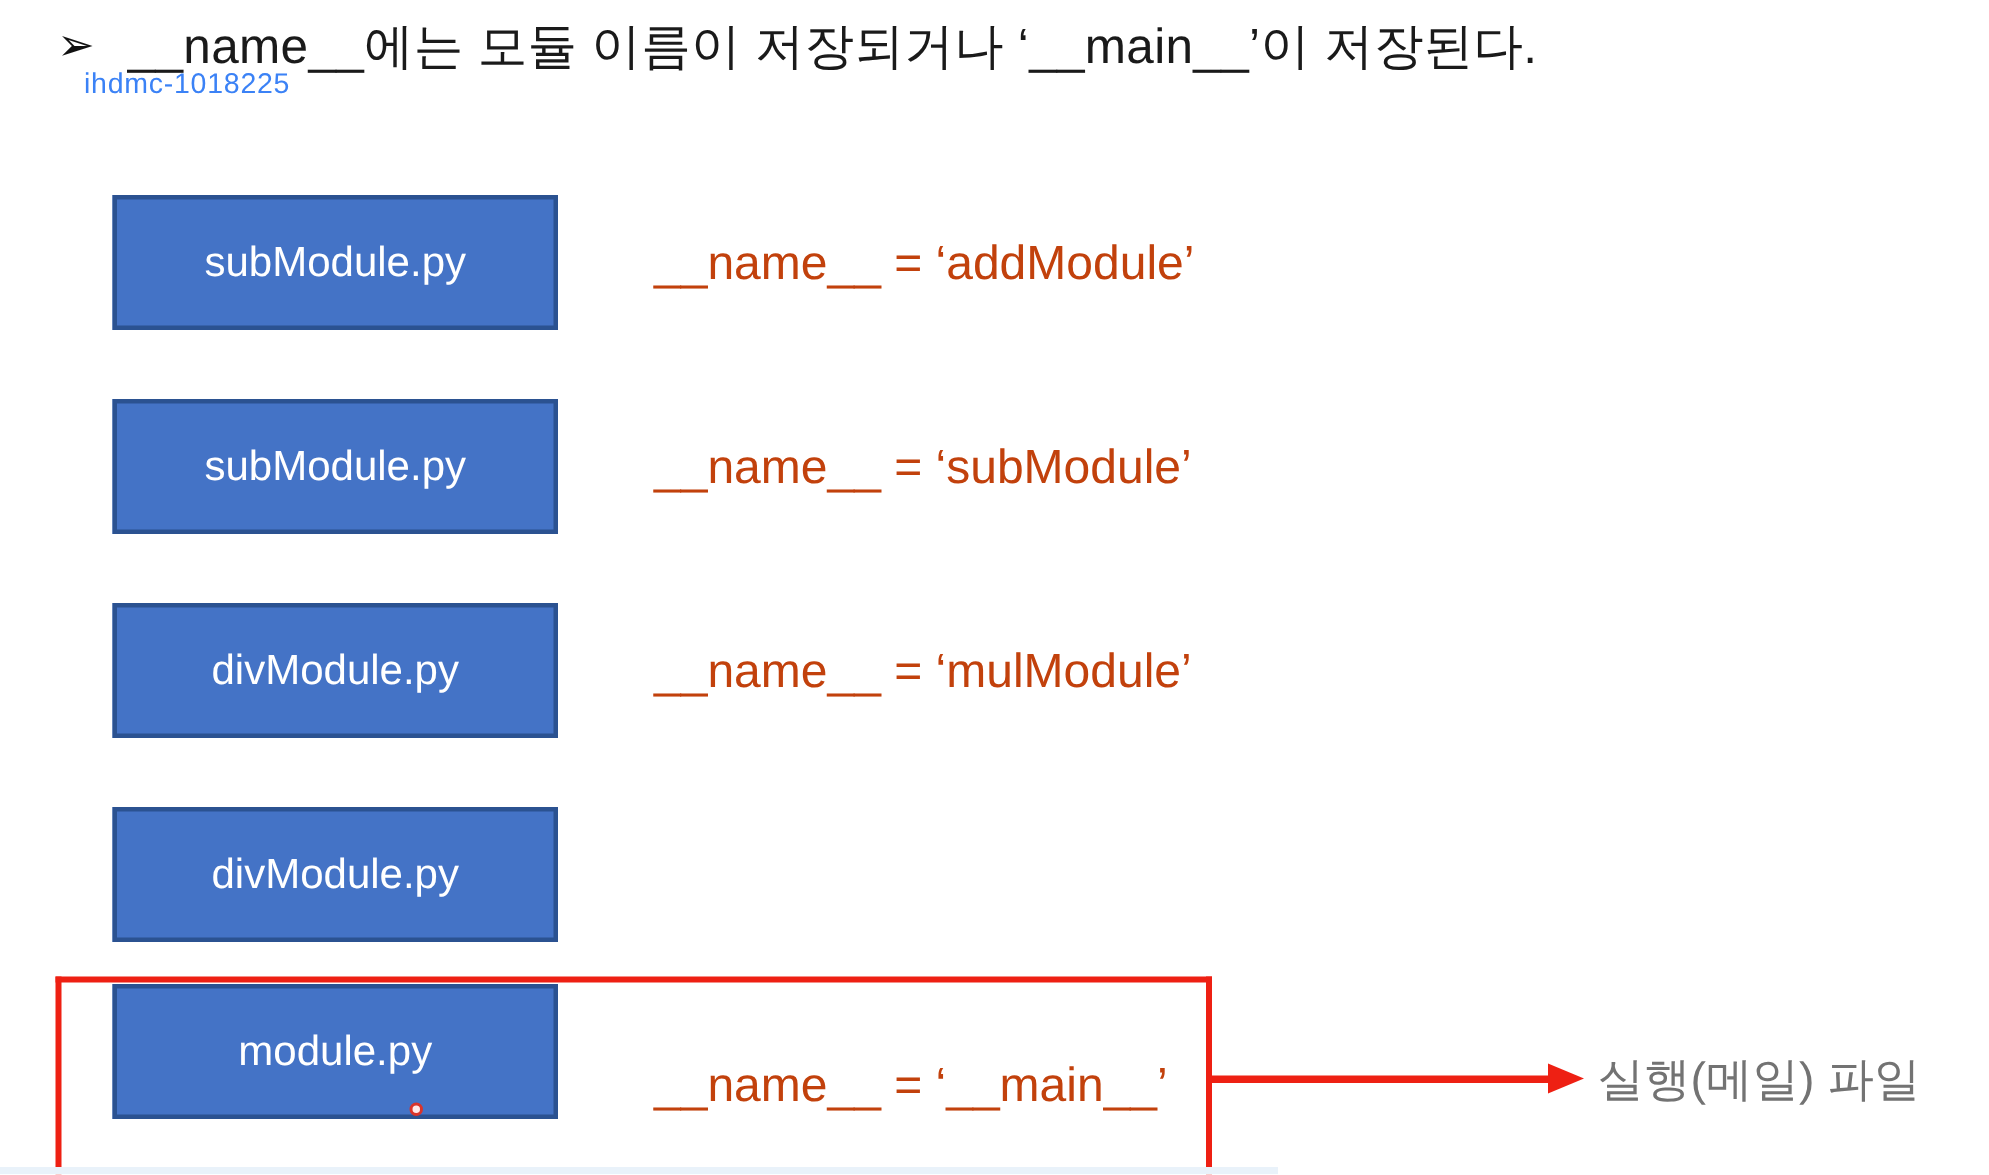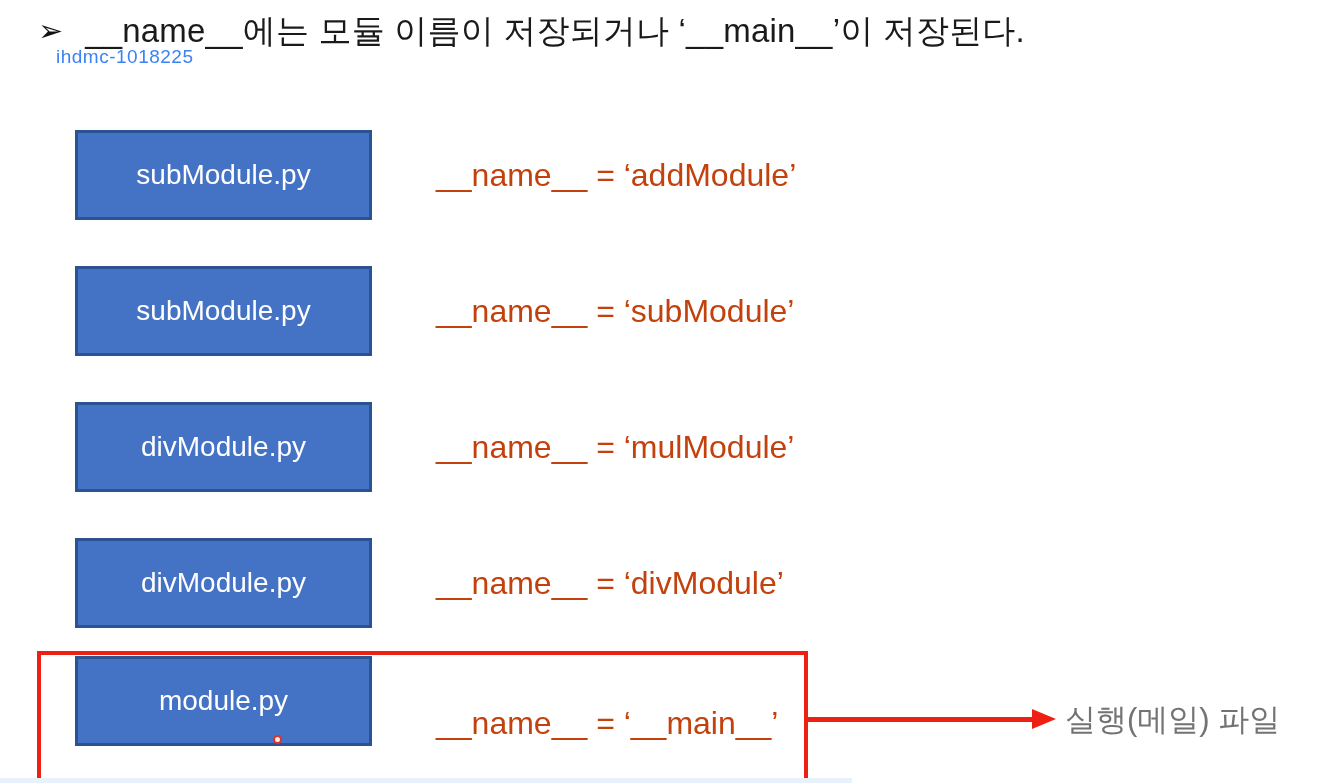--- a/index.html
+++ b/index.html
@@ -155,21 +155,20 @@
   <div class="assignment" style="top:266px">__name__ = ‘subModule’</div>
 
   <div class="module-box" style="top:402px">
     <span>divModule.py</span>
   </div>
   <div class="assignment" style="top:402px">__name__ = ‘mulModule’</div>
 
   <div class="module-box" style="top:538px">
     <span>divModule.py</span>
   </div>
-  <div class="assignment" style="top:538px">__name__ = ‘divModule’</div>
 
   <div class="red-frame"></div>
 
   <div class="module-box" style="top:656px">
     <span>module.py</span>
   </div>
   <div class="assignment" style="top:678px">__name__ = ‘__main__’</div>
 
   <div class="red-dot"></div>
 

